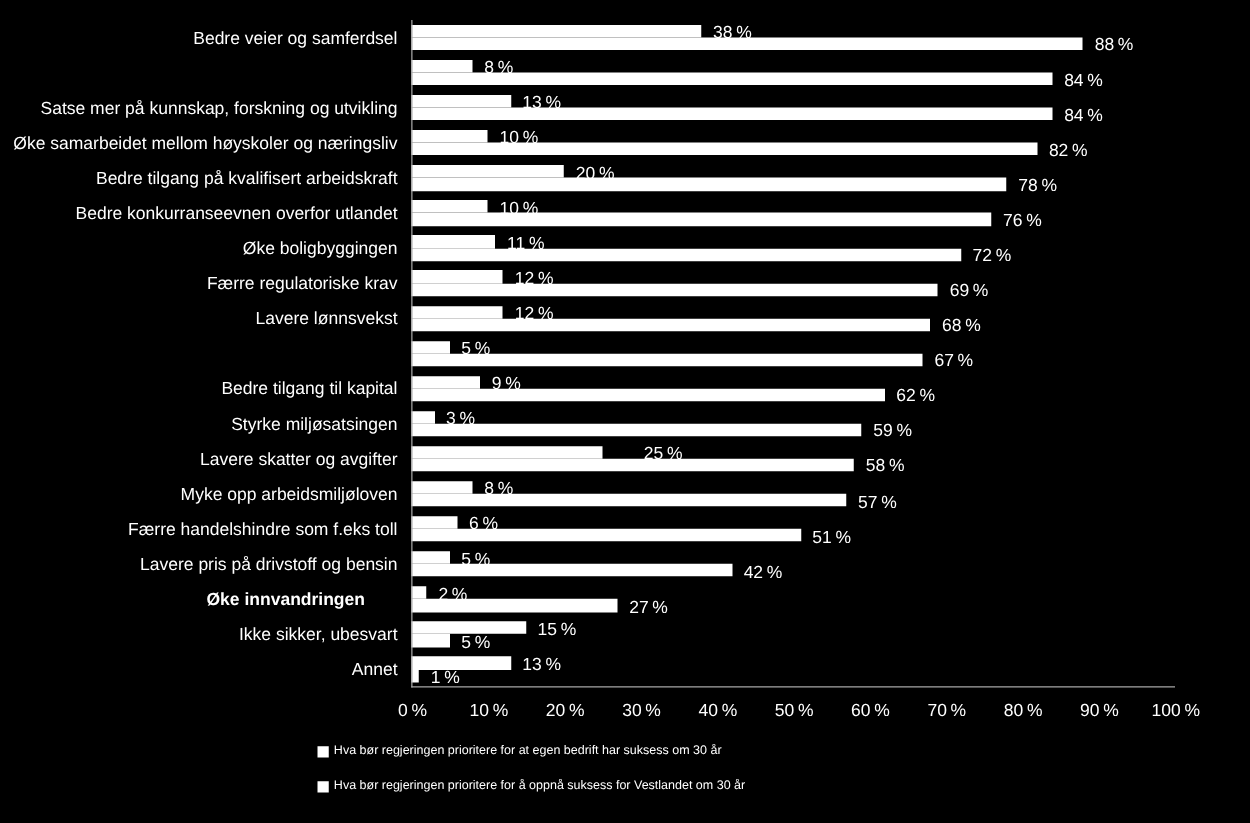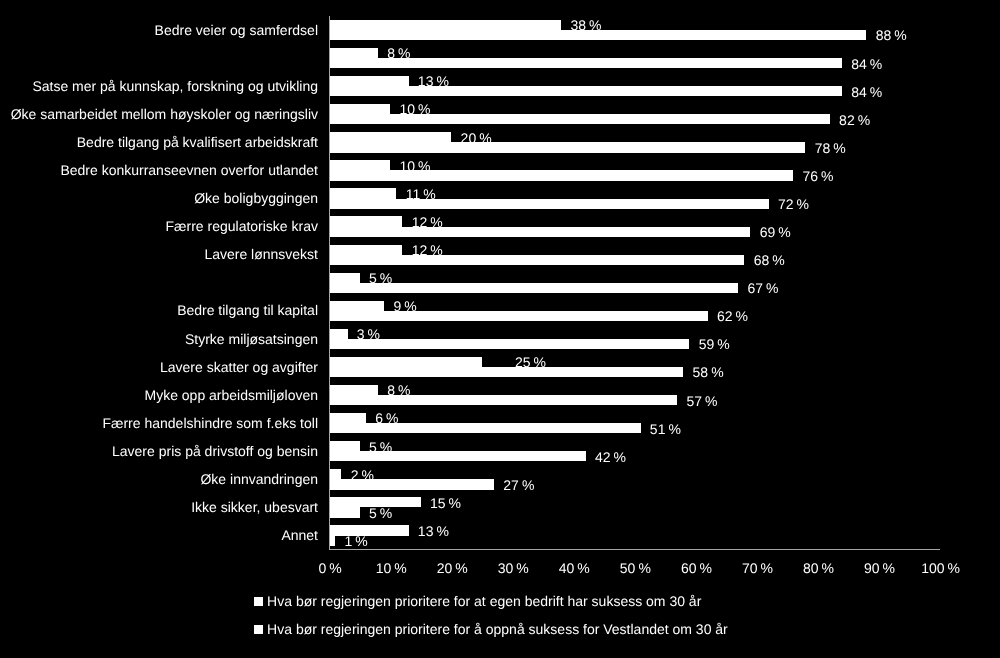--- a/index.html
+++ b/index.html
@@ -17,21 +17,21 @@
   .axis-line{position:absolute;background:#a6a6a6;}
   .tick-label{position:absolute;font-size:14px;line-height:14px;
               color:#ffffff;text-align:center;white-space:nowrap;word-spacing:-0.9px;}
   .legend{position:absolute;left:0;top:0;width:1000px;height:60px;}
   .legend-item{position:absolute;left:254px;height:14px;}
   .legend-item.item-0{top:594.3px;}
   .legend-item.item-1{top:622.3px;}
   .legend-swatch{position:absolute;left:0px;top:3.2px;
                  width:8.6px;height:9px;background:#ffffff;}
   .legend-text{position:absolute;left:13.1px;top:0px;
-               font-size:14px;line-height:14px;color:#ffffff;white-space:nowrap;}
+               font-size:10px;line-height:14px;color:#ffffff;white-space:nowrap;}
 </style>
 </head>
 <body style="background: rgb(0, 0, 0);">
 
 <div id="chart">
 
   <div class="plot-area" id="plot-area">
 
   <div class="cat-label" style="right: 682px; top: 22.5921px;">Bedre veier og samferdsel</div>
       <div class="bar" style="left: 329.2px; top: 19.8421px; width: 231.99px; height: 10.2px; background: rgb(255, 255, 255);"></div>
@@ -104,21 +104,21 @@
       <div class="cat-label" style="right: 682px; top: 415.771px;">Færre handelshindre som f.eks toll</div>
       <div class="bar" style="left: 329.2px; top: 413.021px; width: 36.63px; height: 10.2px; background: rgb(255, 255, 255);"></div>
       <div class="data-label" style="left: 375.13px; top: 411.421px;">6 %</div>
       <div class="bar" style="left: 329.2px; top: 423.221px; width: 311.355px; height: 10.2px; background: rgb(255, 255, 255);"></div>
       <div class="data-label" style="left: 649.855px; top: 421.621px;">51 %</div>
       <div class="cat-label" style="right: 682px; top: 443.855px;">Lavere pris på drivstoff og bensin</div>
       <div class="bar" style="left: 329.2px; top: 441.105px; width: 30.525px; height: 10.2px; background: rgb(255, 255, 255);"></div>
       <div class="data-label" style="left: 369.025px; top: 439.505px;">5 %</div>
       <div class="bar" style="left: 329.2px; top: 451.305px; width: 256.41px; height: 10.2px; background: rgb(255, 255, 255);"></div>
       <div class="data-label" style="left: 594.91px; top: 449.705px;">42 %</div>
-      <div class="cat-label" style="right: 682px; top: 471.939px;">Øke innvandringen</div>
+      <div class="cat-label" style="right: 708px; top: 471.939px; font-weight: bold;">Øke innvandringen</div>
       <div class="bar" style="left: 329.2px; top: 469.189px; width: 12.21px; height: 10.2px; background: rgb(255, 255, 255);"></div>
       <div class="data-label" style="left: 350.71px; top: 467.589px;">2 %</div>
       <div class="bar" style="left: 329.2px; top: 479.389px; width: 164.835px; height: 10.2px; background: rgb(255, 255, 255);"></div>
       <div class="data-label" style="left: 503.335px; top: 477.789px;">27 %</div>
       <div class="cat-label" style="right: 682px; top: 500.024px;">Ikke sikker, ubesvart</div>
       <div class="bar" style="left: 329.2px; top: 497.274px; width: 91.575px; height: 10.2px; background: rgb(255, 255, 255);"></div>
       <div class="data-label" style="left: 430.075px; top: 495.674px;">15 %</div>
       <div class="bar" style="left: 329.2px; top: 507.474px; width: 30.525px; height: 10.2px; background: rgb(255, 255, 255);"></div>
       <div class="data-label" style="left: 369.025px; top: 505.874px;">5 %</div>
       <div class="cat-label" style="right: 682px; top: 528.108px;">Annet</div>

